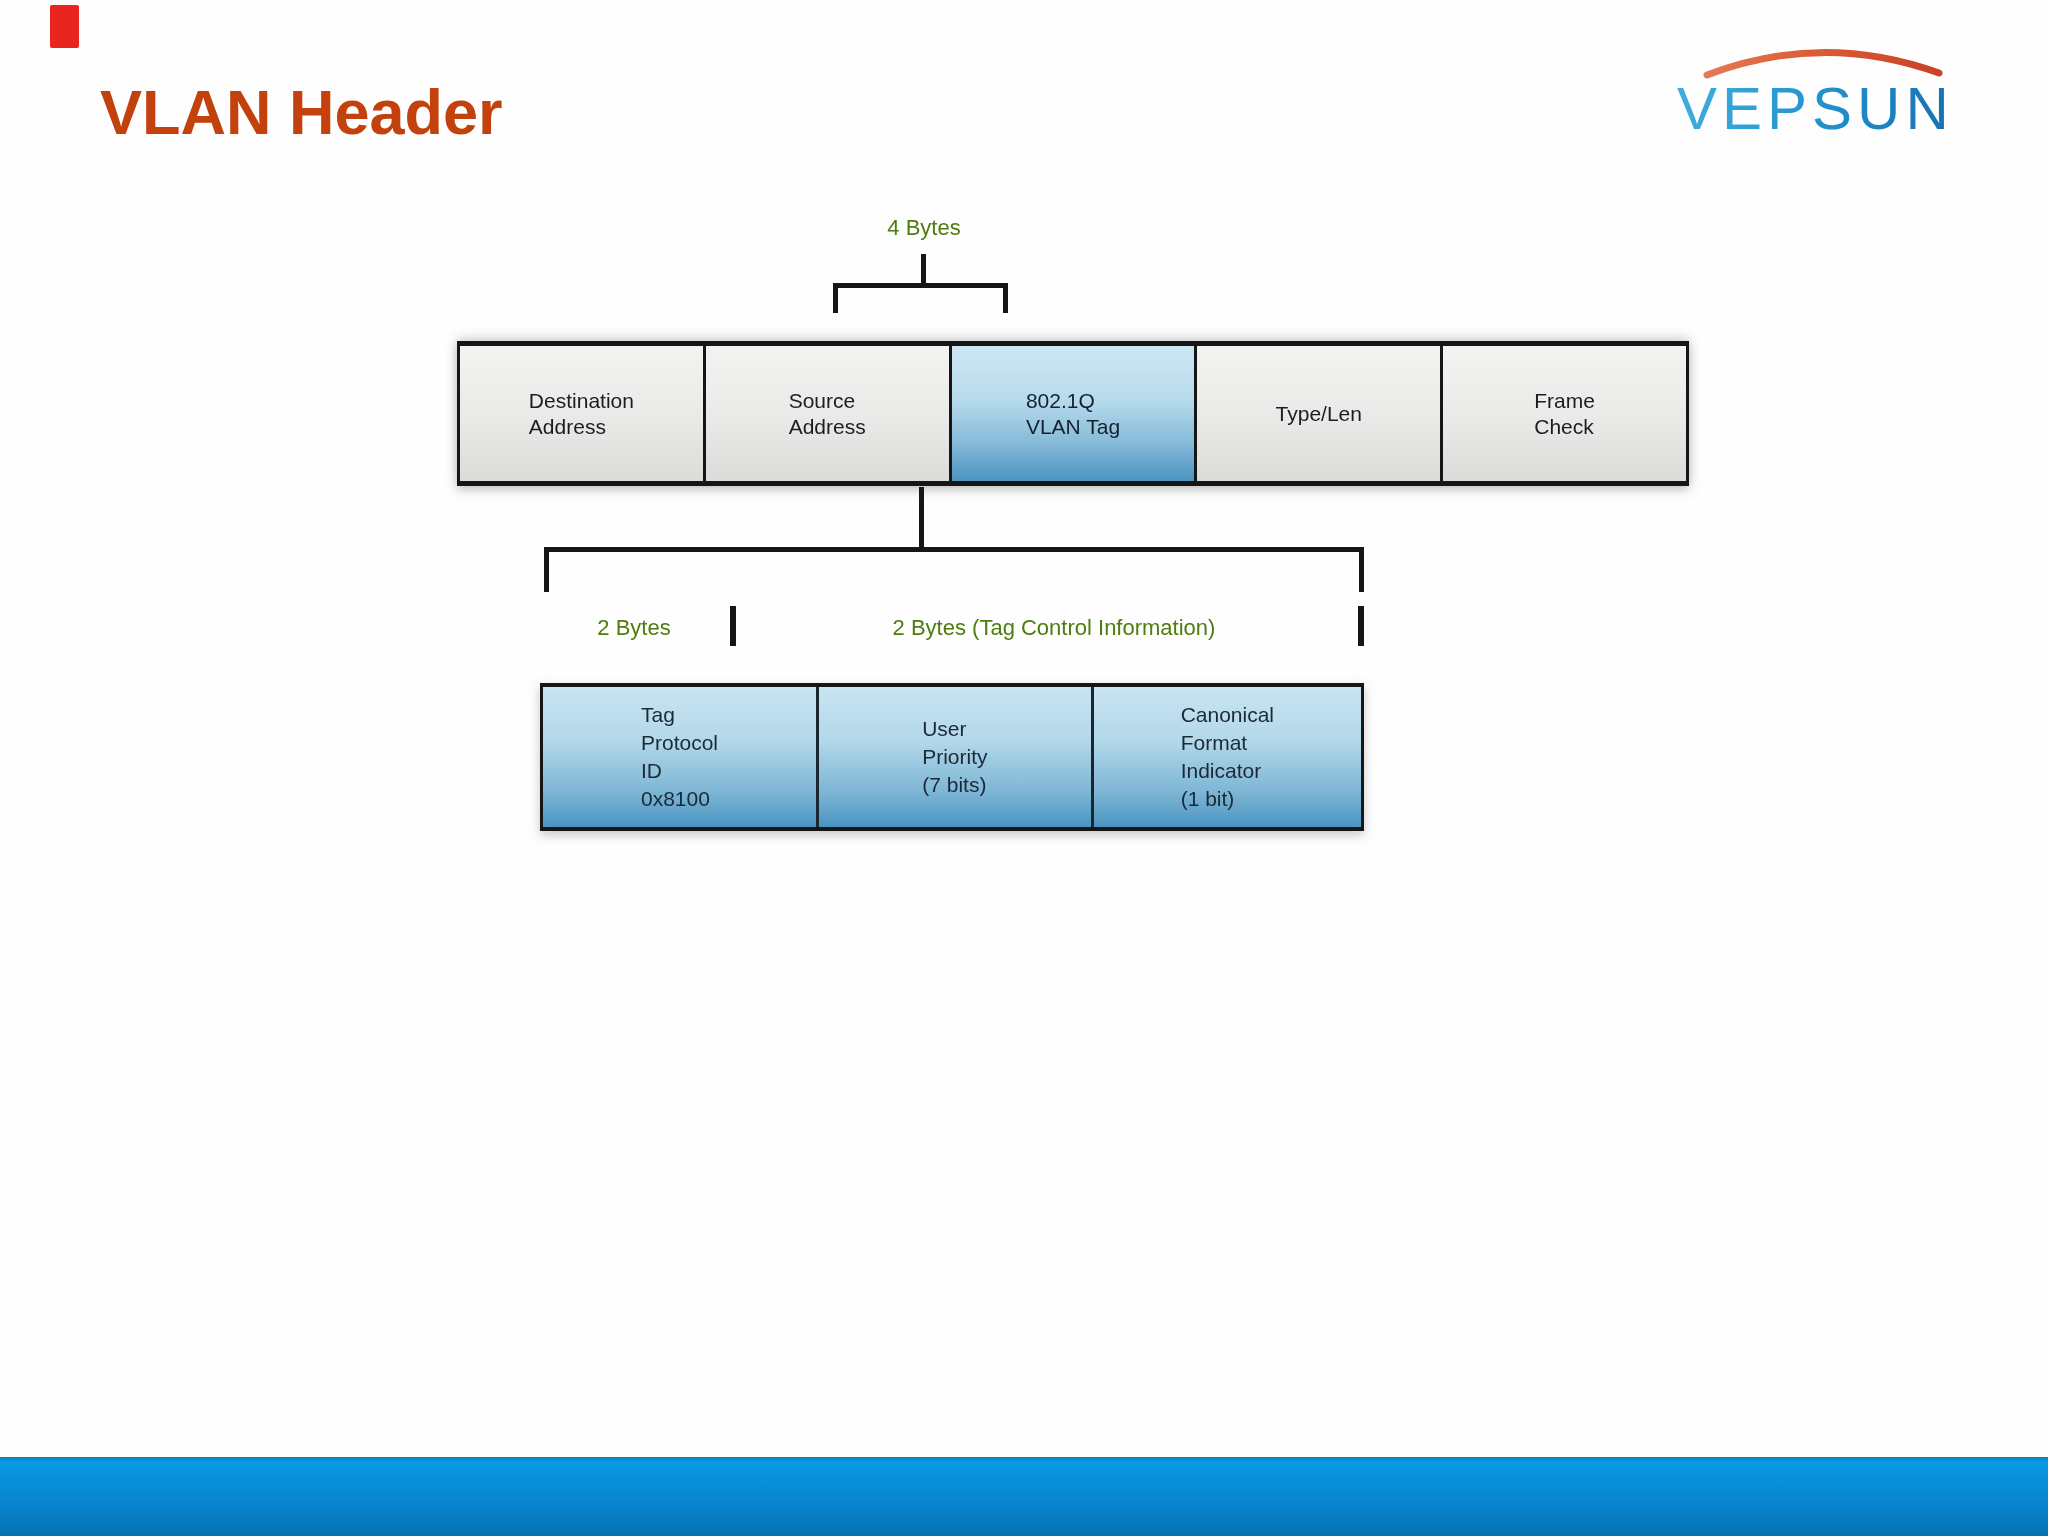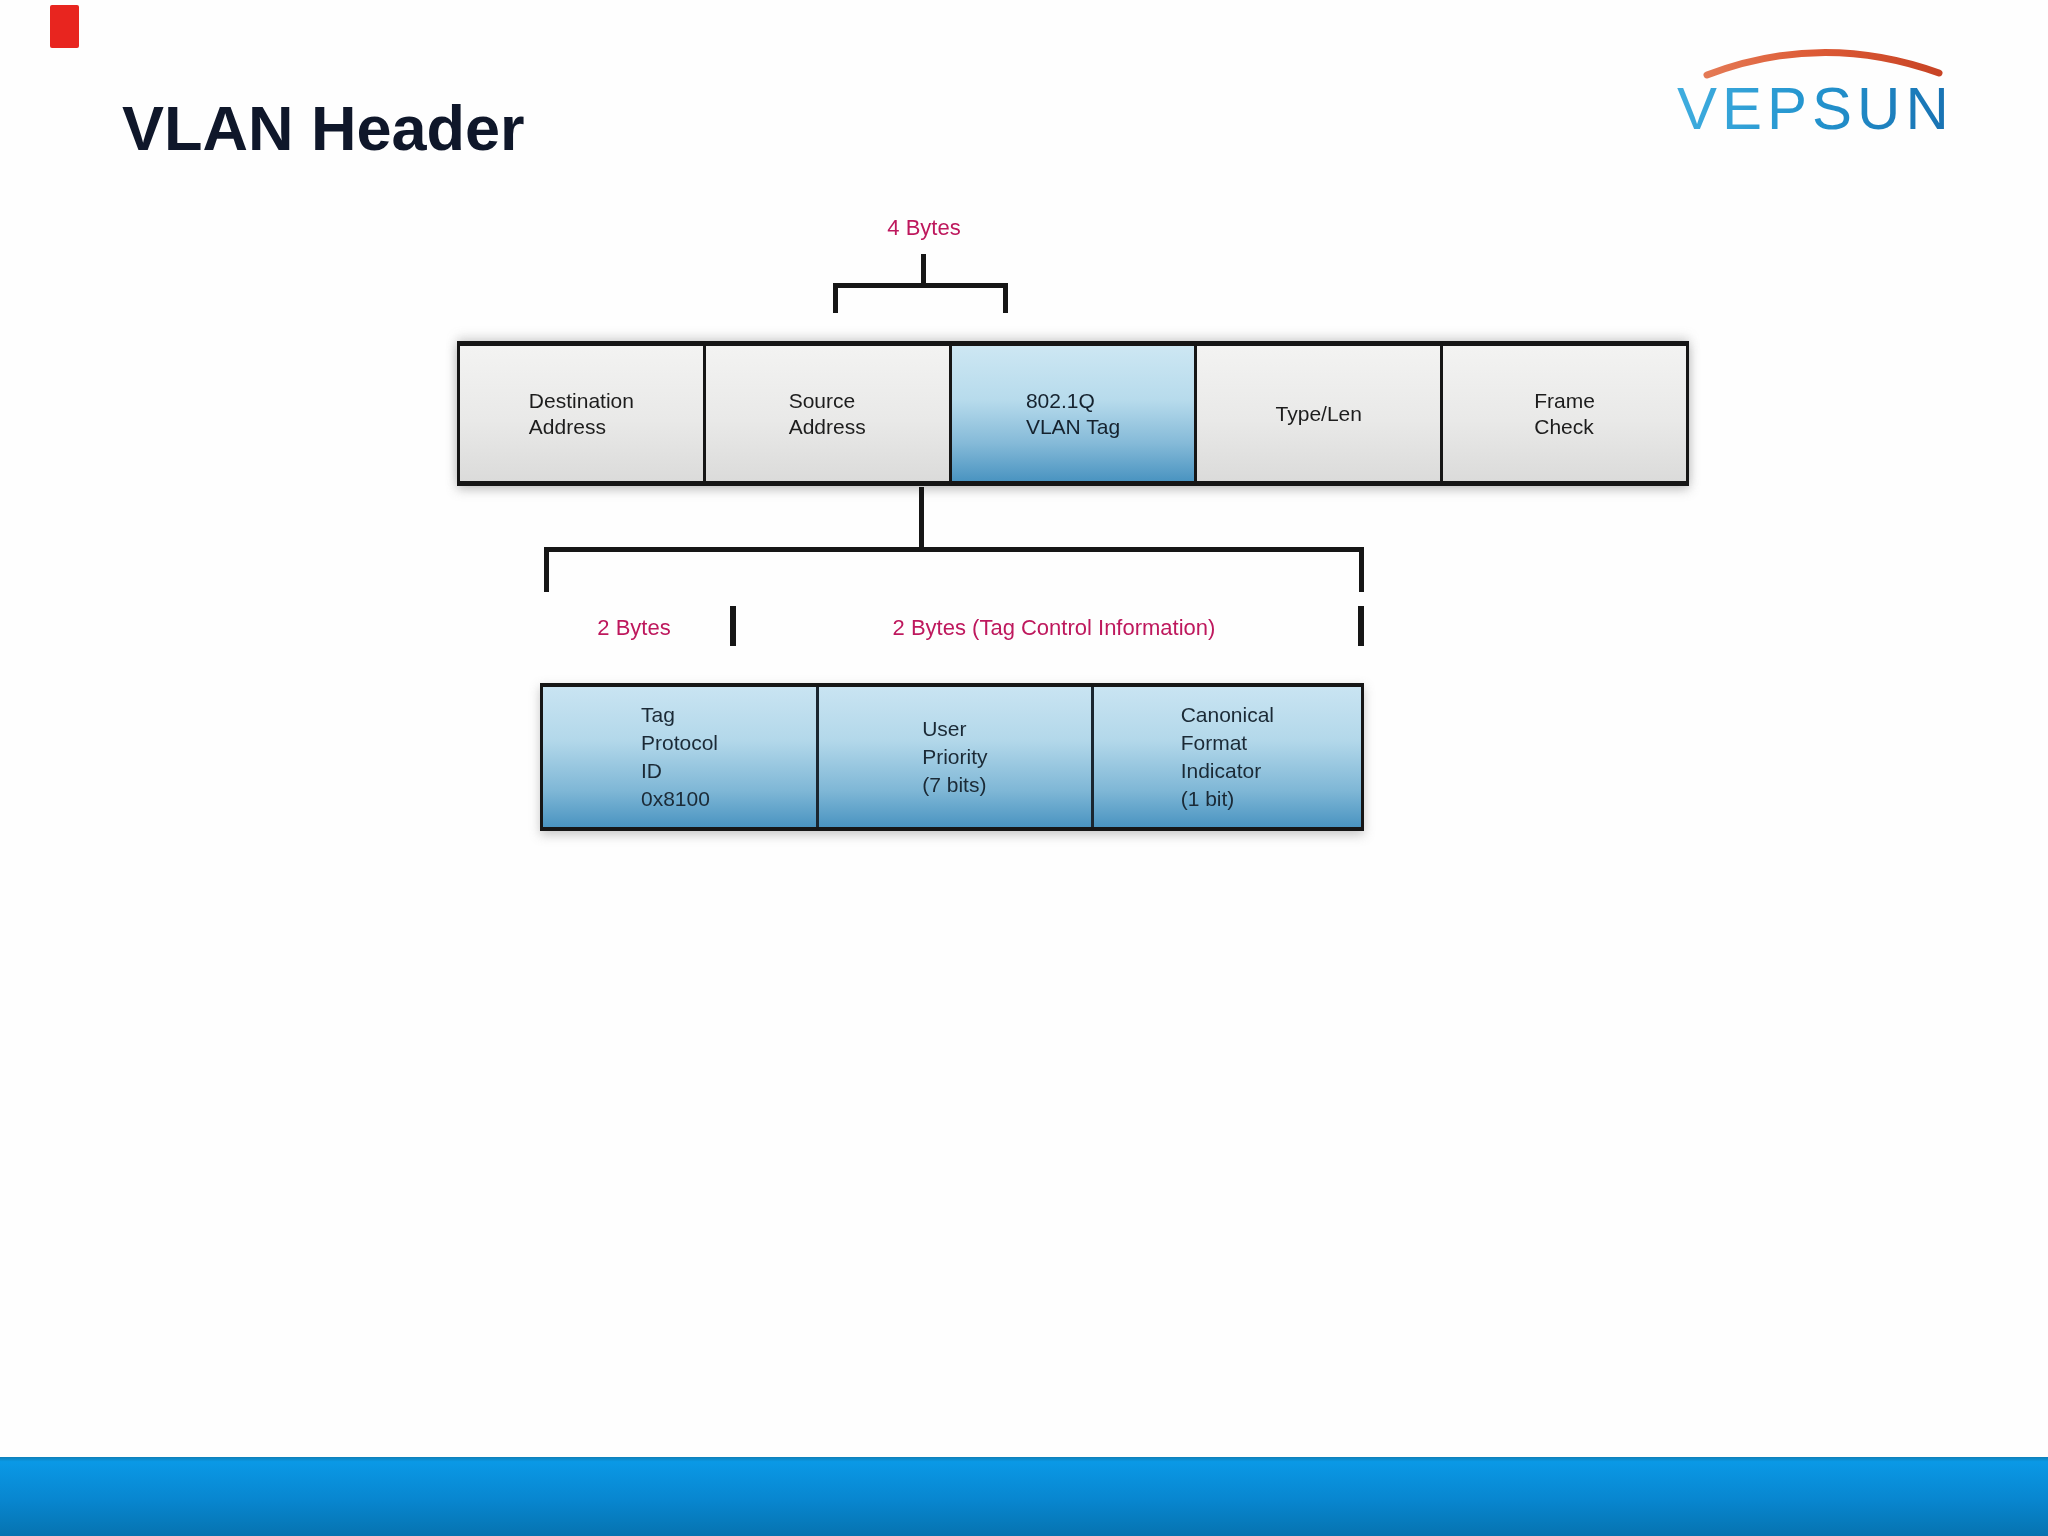--- a/index.html
+++ b/index.html
@@ -13,42 +13,41 @@
   }
 
   
   .red-bar{
     position:absolute;left:50px;top:5px;width:29px;height:43px;
     background:#e8251f;border-radius:2px;
   }
 
   
   .title{
-    position:absolute;left:100px;top:92px;
+    position:absolute;left:100px;top:76px;
     font-size:63px;font-weight:bold;letter-spacing:0px;
-    color:#0f172a;
-    margin-left:22px;
+    color:#c2410c;
   }
 
   
   .logo{position:absolute;left:1655px;top:26px;width:340px;}
   .logo svg{display:block;}
   .logo-text{
     margin-top:-10px;padding-left:22px;
     font-size:60px;letter-spacing:5px;font-weight:normal;
     background:linear-gradient(100deg,#45b2e2 0%,#2495cf 45%,#1465a8 100%);
     -webkit-background-clip:text;background-clip:text;
     color:transparent;-webkit-text-fill-color:transparent;
   }
 
   
   .dline{position:absolute;background:#161616;}
 
   .small-label{
-    position:absolute;font-size:22px;color:#be185d;text-align:center;
+    position:absolute;font-size:22px;color:#4d7c0f;text-align:center;
     white-space:nowrap;
   }
 
   
   .frame-row{
     position:absolute;left:457px;top:341px;width:1232px;height:145px;
     box-sizing:border-box;display:flex;
     border:3px solid #161616;border-top-width:5px;border-bottom-width:5px;
     box-shadow:0 4px 10px rgba(110,110,110,.38), 0 -4px 10px rgba(140,140,140,.28);
     background:#ececeb;

